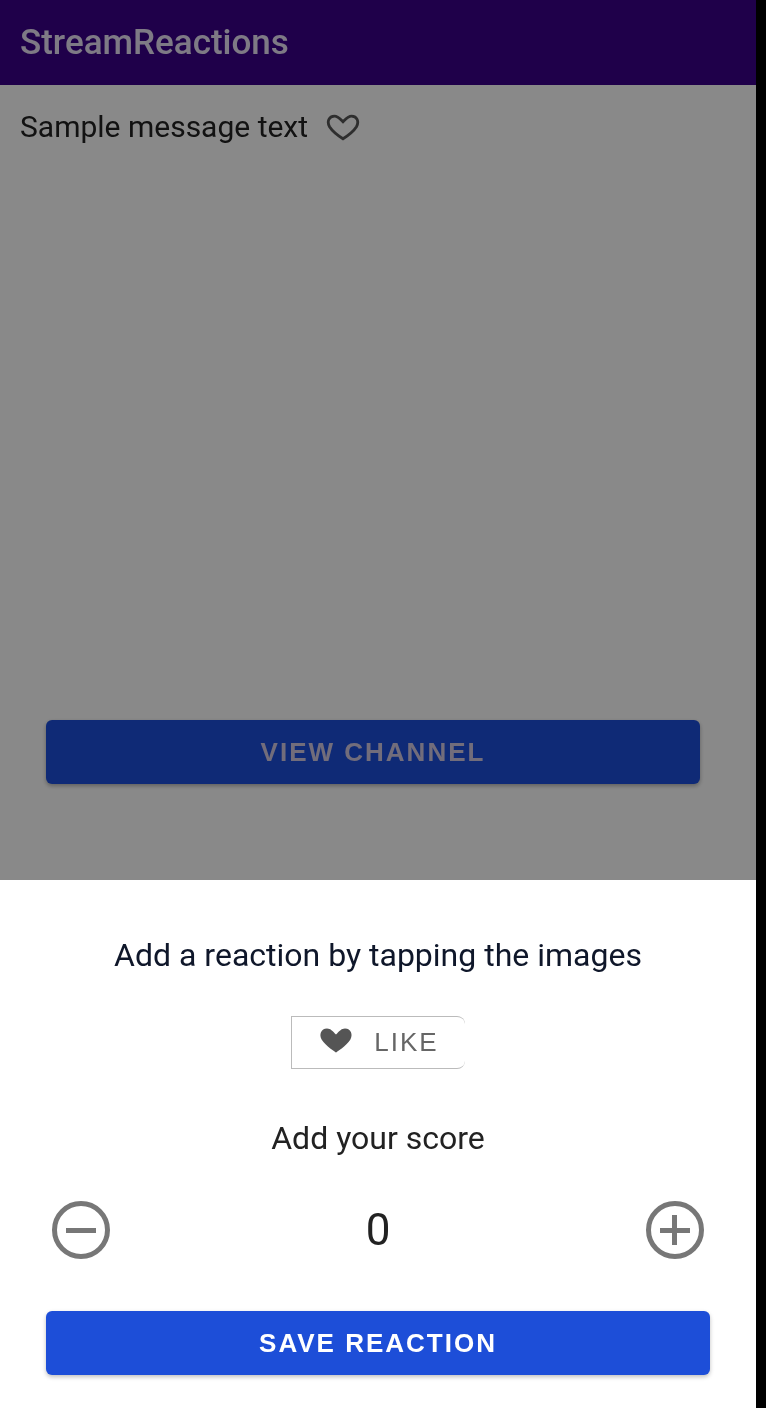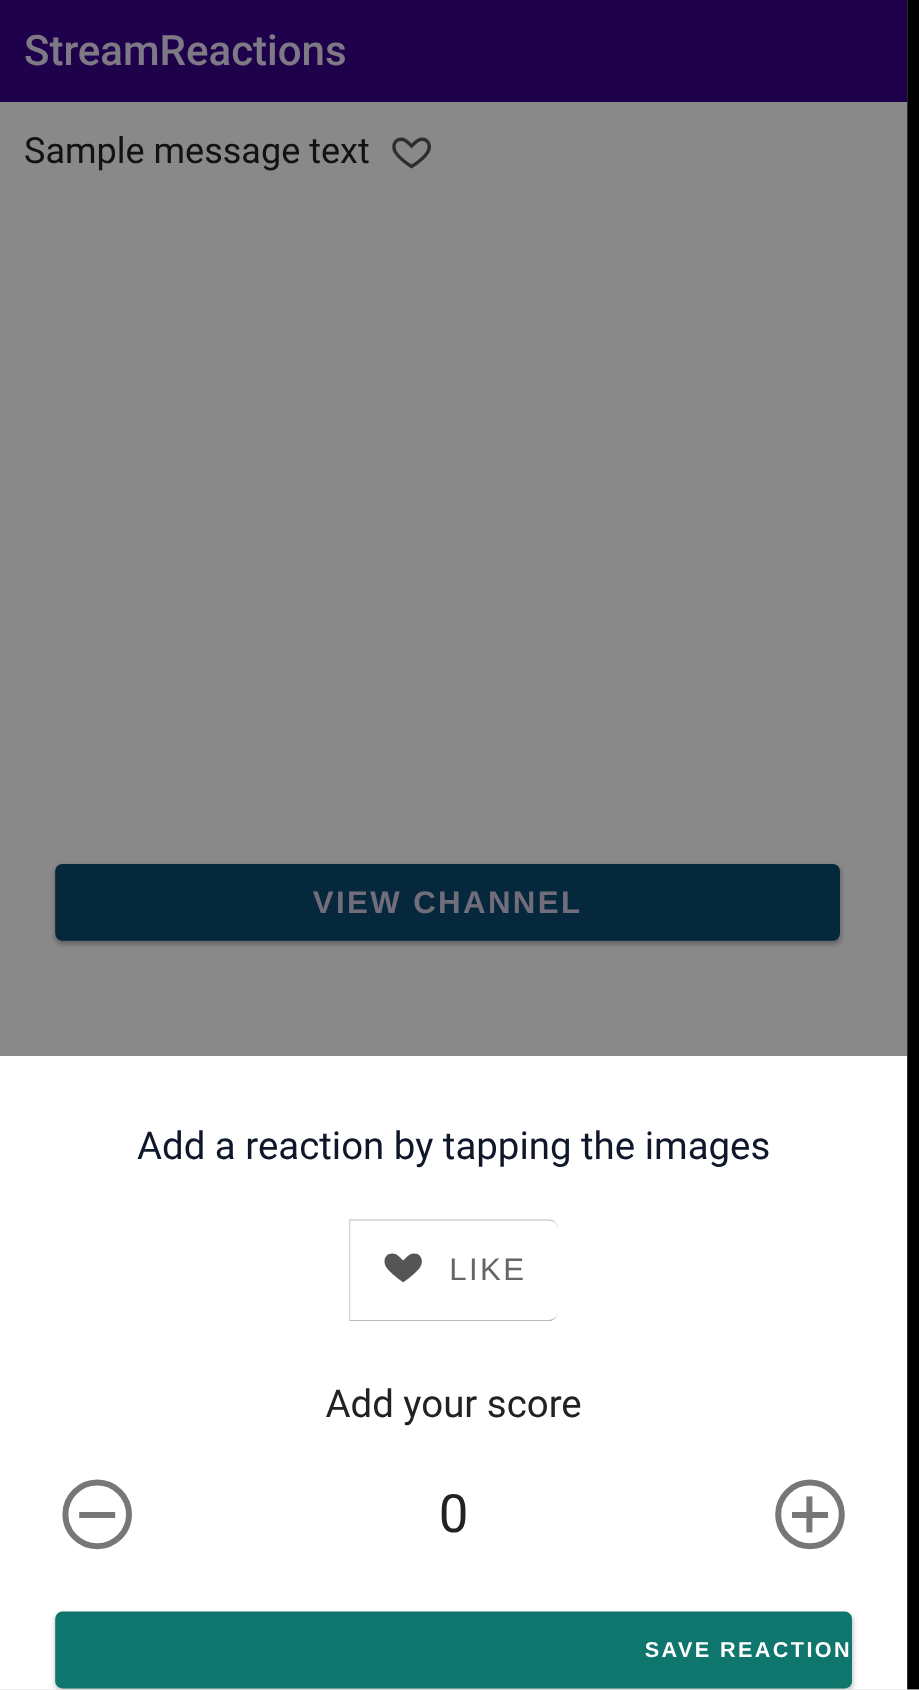--- a/index.html
+++ b/index.html
@@ -47,21 +47,21 @@
       stroke: #555;
       fill: none;
     }
     .view-channel-btn {
       position: absolute;
       top: 720px;
       left: 46px;
       right: 56px;
       width: calc(756px - 102px);
       height: 64px;
-      background: #0c4a6e;
+      background: #1d4ed8;
       border: none;
       border-radius: 6px;
       color: #cfc6e0;
       font-size: 26px;
       font-weight: 600;
       letter-spacing: 2px;
       box-shadow: 0 2px 4px rgba(0,0,0,0.3);
     }
     
     .scrim {
@@ -90,21 +90,21 @@
     .toggle-group {
       display: flex;
       justify-content: center;
       margin-bottom: 50px;
     }
     .toggle-btn {
       display: flex;
       align-items: center;
       gap: 20px;
       border: 1.5px solid #bbb;
-      padding: 20px 26px;
+      padding: 4px 26px;
       background: #fff;
       font-size: 26px;
       font-weight: 500;
       letter-spacing: 2px;
       color: #666;
     }
     .toggle-btn:first-child {
       border-radius: 8px 0 0 8px;
       border-right: none;
     }
@@ -152,29 +152,28 @@
       height: 30px;
       background: #777;
     }
     .score-value {
       font-size: 44px;
       color: #222;
     }
     .save-btn {
       width: 100%;
       height: 64px;
-      background: #0f766e;
+      background: #1d4ed8;
       border: none;
       border-radius: 6px;
       color: #fff;
-      font-size: 18px;
+      font-size: 26px;
       font-weight: 600;
       letter-spacing: 2px;
       box-shadow: 0 2px 4px rgba(0,0,0,0.25);
-      text-align: right;
     }
     
     .right-edge {
       position: absolute;
       top: 0;
       right: 0;
       width: 10px;
       height: 1408px;
       background: #000;
     }

